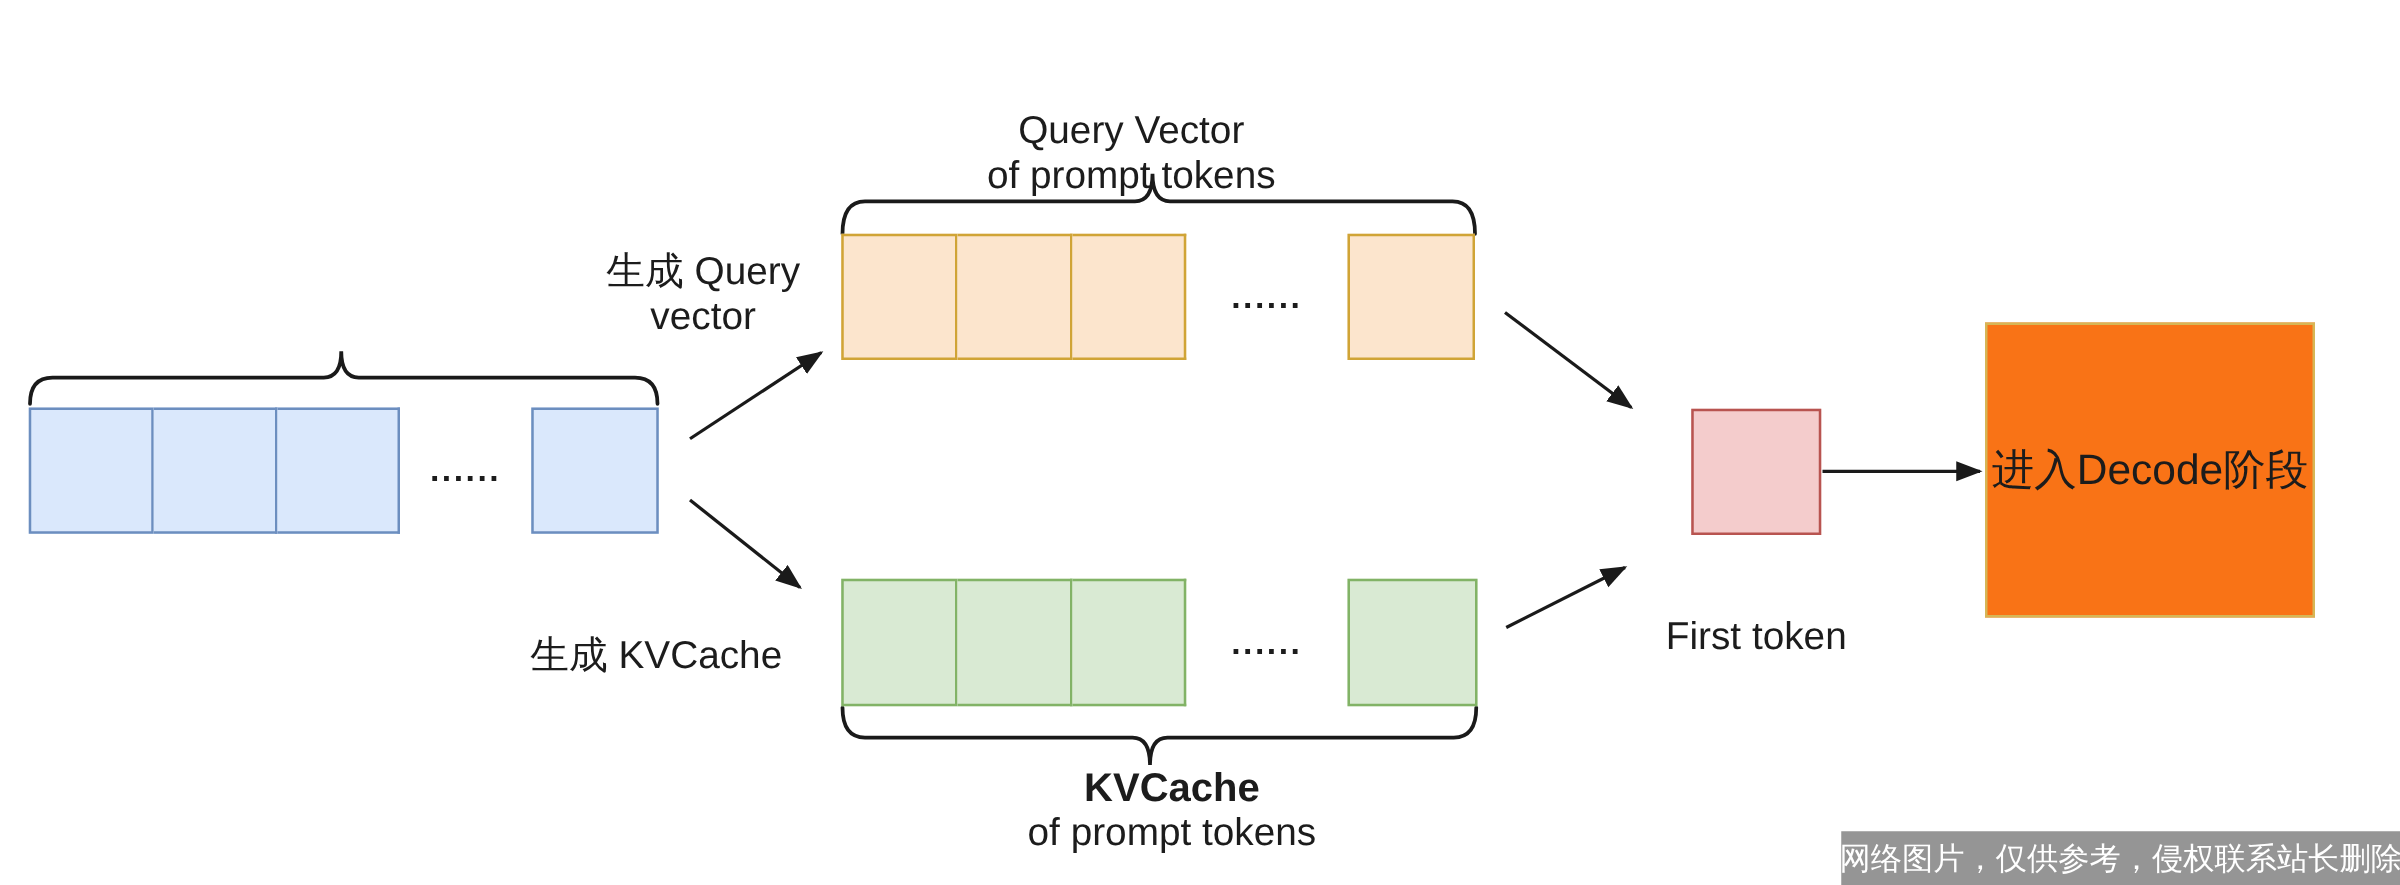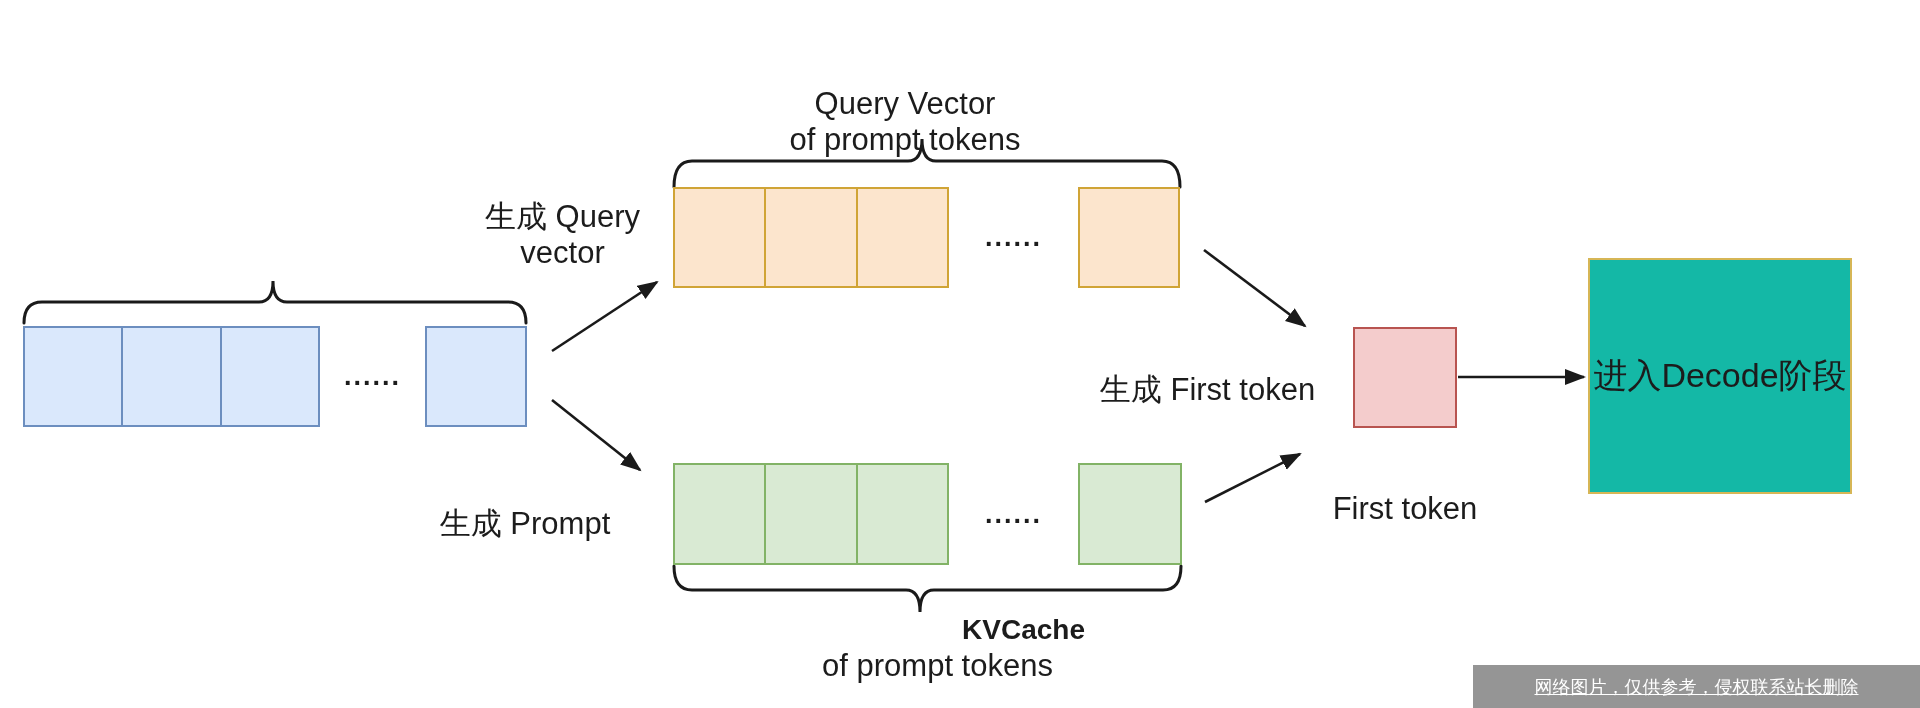--- a/index.html
+++ b/index.html
@@ -60,45 +60,44 @@
   .green-cell  { background: #d9ead3; border: 2px solid #82b366; }
   .green-cell + .green-cell { border-left: none; }
   .green-ellipsis { left: 949px; top: 463px; width: 129px; height: 102px; }
   .green-single { position: absolute; left: 1078px; top: 463px; width: 104px; height: 102px;
                   background: #d9ead3; border: 2px solid #82b366; }
   
   .red-box { position: absolute; left: 1353px; top: 327px; width: 104px; height: 101px;
              background: #f4cccc; border: 2px solid #b85450; }
   
   .yellow-box { position: absolute; left: 1588px; top: 258px; width: 264px; height: 236px;
-                background: #14b8a6; border: 2px solid #d6b656;
+                background: #f97316; border: 2px solid #d6b656;
                 display: flex; align-items: center; justify-content: center;
                 font-size: 34px; color: #1c1c1c; }
   
   .prompt-label     { left: 165px;  top: 207px; width: 210px; }
   .query-title      { left: 745px;  top: 62px;  width: 320px; margin-top: 24px; }
   .gen-query-label  { left: 450px;  top: 199px; width: 225px; }
   .gen-kvcache-label{ left: 400px;  top: 506px; width: 250px; }
   .kvcache-title    { left: 790px;  top: 612px; width: 295px; }
-  .kvcache-title .bold-line { font-weight: bold; font-size: 28px; text-align: right; }
+  .kvcache-title .bold-line { font-weight: bold; font-size: 32px; }
   .gen-first-label  { left: 1085px; top: 372px; width: 245px; }
   .first-token-label{ left: 1325px; top: 446px; width: 160px; margin-top: 45px; }
   
   .watermark {
     position: absolute;
     left: 1473px; top: 665px;
     width: 447px; height: 43px;
     background: rgba(134,134,134,0.88);
     color: #ffffff;
-    font-size: 18px;
+    font-size: 25px;
     display: flex;
     align-items: center;
     justify-content: center;
     white-space: nowrap;
-    text-decoration: underline;
   }
 </style>
 </head>
 <body>
 
 <div class="stage">
 
   <svg class="svg-layer" viewBox="0 0 1920 708" xmlns="http://www.w3.org/2000/svg">
     <defs>
       <marker id="arrowhead" markerUnits="userSpaceOnUse" markerWidth="22" markerHeight="18" refX="19" refY="8" orient="auto">
@@ -139,36 +138,35 @@
   </div>
 
   <div class="cell-group orange-group">
     <div class="cell orange-cell"></div>
     <div class="cell orange-cell"></div>
     <div class="cell orange-cell"></div>
   </div>
   <div class="ellipsis orange-ellipsis">......</div>
   <div class="orange-single"></div>
 
-  <div class="label gen-kvcache-label">生成 Prompt</div>
+  <div class="label gen-kvcache-label">生成 KVCache</div>
 
   <div class="cell-group green-group">
     <div class="cell green-cell"></div>
     <div class="cell green-cell"></div>
     <div class="cell green-cell"></div>
   </div>
   <div class="ellipsis green-ellipsis">......</div>
   <div class="green-single"></div>
 
   <div class="label kvcache-title">
     <div class="bold-line">KVCache</div>
     <div>of prompt tokens</div>
   </div>
 
-  <div class="label gen-first-label">生成 First token</div>
 
   <div class="red-box"></div>
   <div class="label first-token-label">First token</div>
 
   <div class="yellow-box">
     <span>进入Decode阶段</span>
   </div>
 
   <div class="watermark">
     <span>网络图片，仅供参考，侵权联系站长删除</span>

